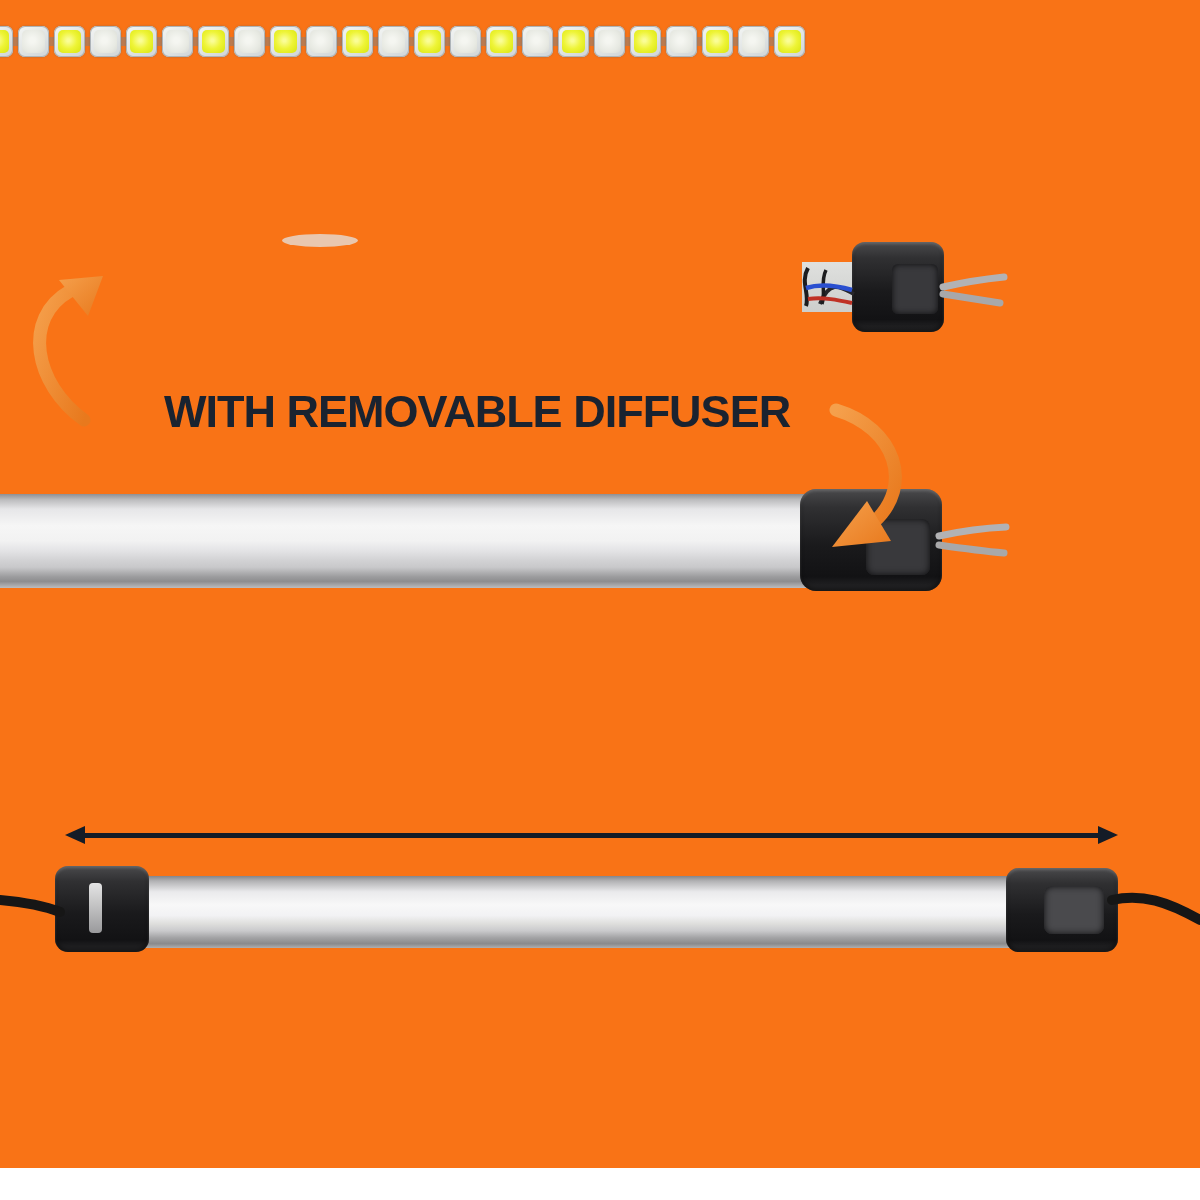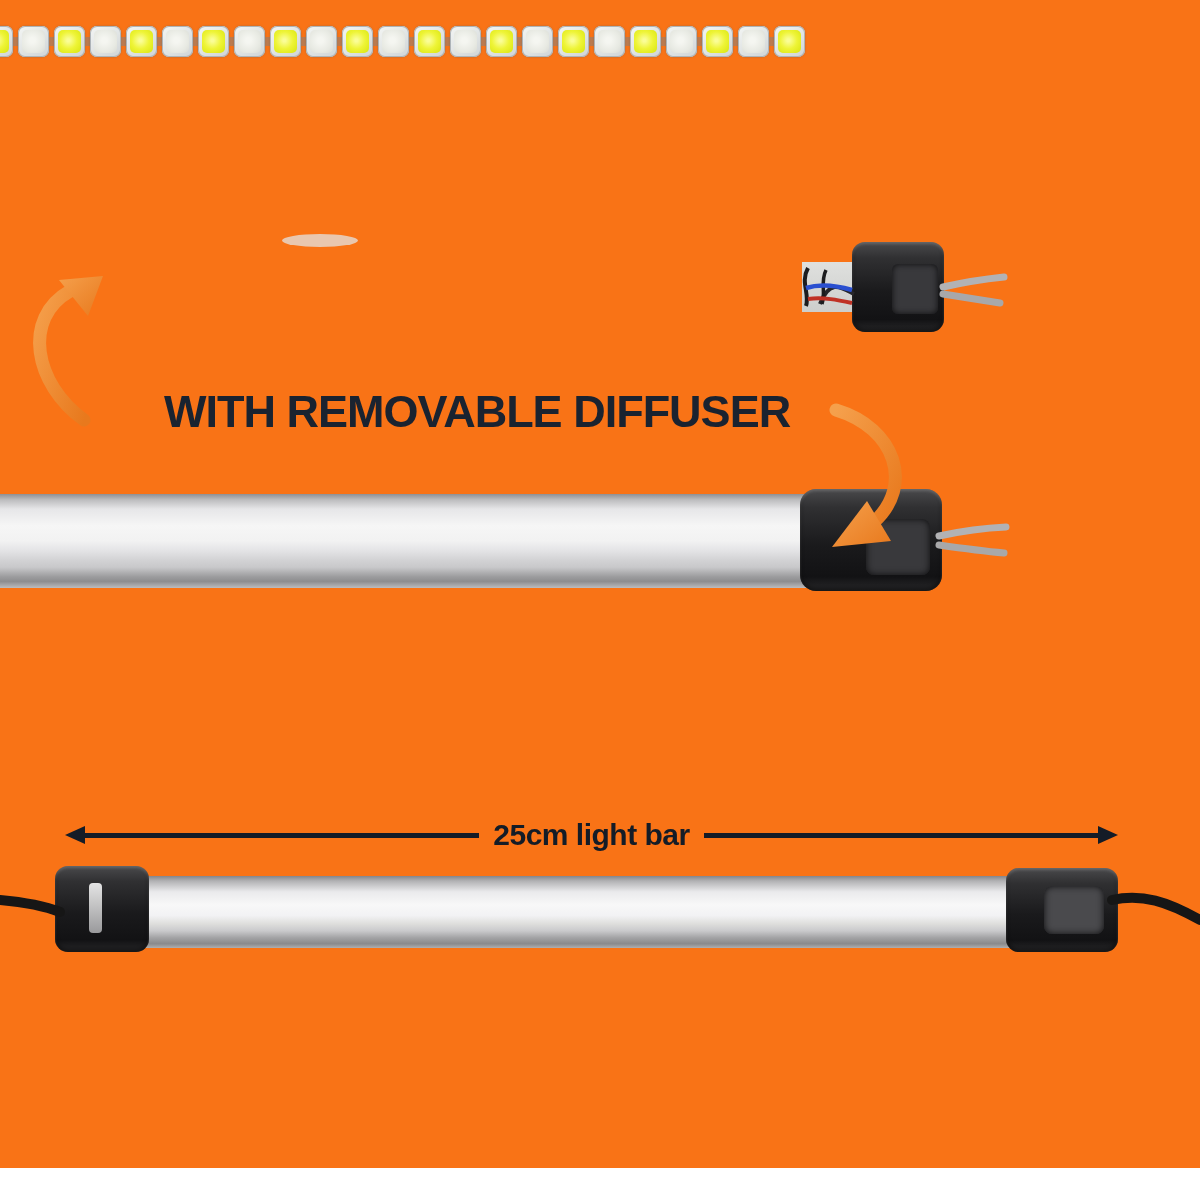--- a/index.html
+++ b/index.html
@@ -150,21 +150,20 @@
   <div class="cap cap-top"></div>
 
   <div class="headline">WITH REMOVABLE DIFFUSER</div>
 
   <div class="diffused-strip"></div>
   <div class="cap cap-mid"></div>
 
   <div class="dimension">
     <div class="dim-head left"></div>
     <div class="dim-shaft"></div>
-    <div class="dim-label">25cm light bar</div>
     <div class="dim-shaft"></div>
     <div class="dim-head right"></div>
   </div>
 
   <div class="bar-tube"></div>
   <div class="cap cap-bl"></div>
   <div class="cap cap-br"></div>
 
   <svg class="overlay" viewBox="0 0 1200 1200">
     <defs>

